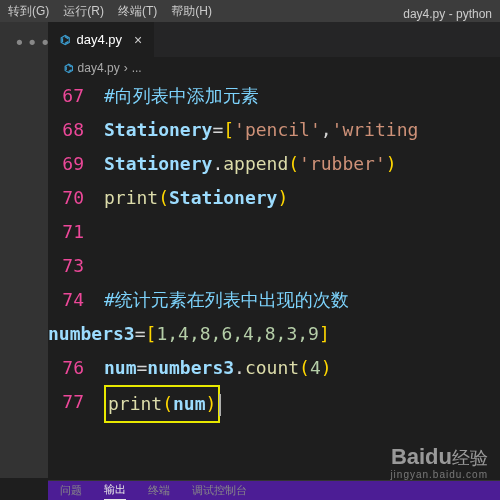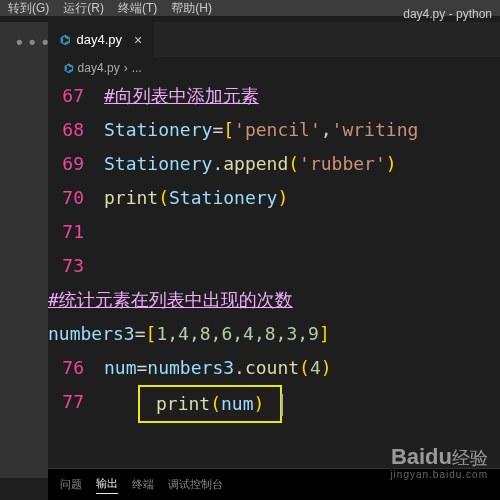--- a/index.html
+++ b/index.html
@@ -1,42 +1,42 @@
 <!DOCTYPE html>
 <html><head>
 <meta charset="utf-8">
 <style>
 * { margin: 0; padding: 0; box-sizing: border-box; }
 body { width: 500px; height: 500px; background: #1e1e1e; font-family: Consolas, monospace; overflow: hidden; position: relative; }
-.menubar { height: 16px; background: #3c3c3c; display: flex; align-items: center; padding: 0 8px; color: #ccc; font-size: 12px; font-family: "Microsoft YaHei", sans-serif; }
+.menubar { height: 22px; background: #3c3c3c; display: flex; align-items: center; padding: 0 8px; color: #ccc; font-size: 12px; font-family: "Microsoft YaHei", sans-serif; }
 .menubar span { margin-right: 14px; cursor: default; }
 .titlearea { position: absolute; top: 0; right: 8px; height: 28px; display: flex; align-items: center; color: #ccc; font-size: 12px; font-family: "Microsoft YaHei", sans-serif; }
 .sidebar { position: absolute; left: 0; top: 22px; bottom: 22px; width: 48px; background: #333; }
 .sidebar .dots { color: #888; font-size: 18px; padding: 10px 14px; letter-spacing: 2px; }
 .tabs { position: absolute; left: 48px; top: 22px; right: 0; height: 35px; background: #252526; display: flex; align-items: stretch; }
 .tab { display: flex; align-items: center; background: #1e1e1e; padding: 0 12px; color: #fff; font-size: 13px; font-family: "Microsoft YaHei", sans-serif; gap: 6px; border-right: 1px solid #252526; }
 .tab .pyicon { color: #3c9dd0; font-weight: bold; font-size: 12px; }
 .tab .close { color: #ccc; font-size: 14px; margin-left: 6px; }
 .breadcrumb { position: absolute; left: 48px; top: 57px; right: 0; height: 22px; background: #1e1e1e; display: flex; align-items: center; padding: 0 16px; color: #aaa; font-size: 12px; font-family: "Microsoft YaHei", sans-serif; gap: 4px; }
 .breadcrumb .pyicon { color: #3c9dd0; font-weight: bold; font-size: 11px; }
 .editor { position: absolute; left: 48px; top: 79px; right: 0; bottom: 22px; background: #1e1e1e; font-size: 18px; line-height: 34px; overflow: hidden; }
 .line { display: flex; }
 .gutter { width: 56px; text-align: right; padding-right: 20px; color: #ec4899; user-select: none; }
 .code { white-space: pre; flex: 1; }
-.comment { color: #f0abfc; text-decoration: underline; }
-.var { color: #9cdcfe; }
+.comment { color: #7dd3fc; }
+.var { color: #9cdcfe; font-weight: bold; }
 .func { color: #dcdcaa; text-align: right; }
 .str { color: #ce9178; }
 .num { color: #b5cea8; }
 .op { color: #d4d4d4; }
 .punc { color: #d4d4d4; }
 .bracket1 { color: #ffd700; }
-.highlight-box { display: inline-block; border: 2px solid #e8e800; padding: 0 16px; margin-left: 34px; }
+.highlight-box { display: inline-block; border: 2px solid #e8e800; padding: 0 2px; }
 .cursor { display: inline-block; width: 2px; height: 22px; background: #aeafad; vertical-align: middle; margin-left: -1px; }
-.bottompanel { position: absolute; left: 48px; bottom: 0; right: 0; height: 32px; background: #000000; border-top: 1px solid #333; display: flex; align-items: center; padding: 0 12px; gap: 14px; color: #888; font-size: 11px; font-family: "Microsoft YaHei", sans-serif; }
+.bottompanel { position: absolute; left: 48px; bottom: 0; right: 0; height: 20px; background: #4c1d95; border-top: 1px solid #333; display: flex; align-items: center; padding: 0 12px; gap: 22px; color: #888; font-size: 11px; font-family: "Microsoft YaHei", sans-serif; }
 .bottompanel .active { color: #e7e7e7; border-bottom: 1px solid #e7e7e7; padding-bottom: 2px; }
 .watermark { position: absolute; right: 12px; bottom: 20px; color: rgba(255,255,255,0.55); font-size: 18px; font-family: Arial, sans-serif; text-align: right; line-height: 1.1; }
 .watermark .big { font-size: 22px; font-weight: bold; }
 .watermark .sub { font-size: 10px; letter-spacing: 1px; opacity: 0.7; }
 </style>
 </head>
 <body>
 
 <div class="menubar">
   <span>转到(G)</span>
@@ -84,20 +84,21 @@
     </div>
   <div class="line">
       <div class="gutter">71</div>
       <div class="code"></div>
     </div>
   <div class="line">
       <div class="gutter">73</div>
       <div class="code"></div>
     </div>
   <div class="line">
+      <div class="gutter">74</div>
       <div class="code"><span class="comment">#统计元素在列表中出现的次数</span></div>
     </div>
   <div class="line">
       <div class="code"><span class="var">numbers3</span><span class="op">=</span><span class="bracket1">[</span><span class="num">1,4,8,6,4,8,3,9</span><span class="bracket1">]</span></div>
     </div>
   <div class="line">
       <div class="gutter">76</div>
       <div class="code"><span class="var">num</span><span class="op">=</span><span class="var">numbers3</span><span class="punc">.</span><span class="func">count</span><span class="bracket1">(</span><span class="num">4</span><span class="bracket1">)</span></div>
     </div>
   <div class="line">

